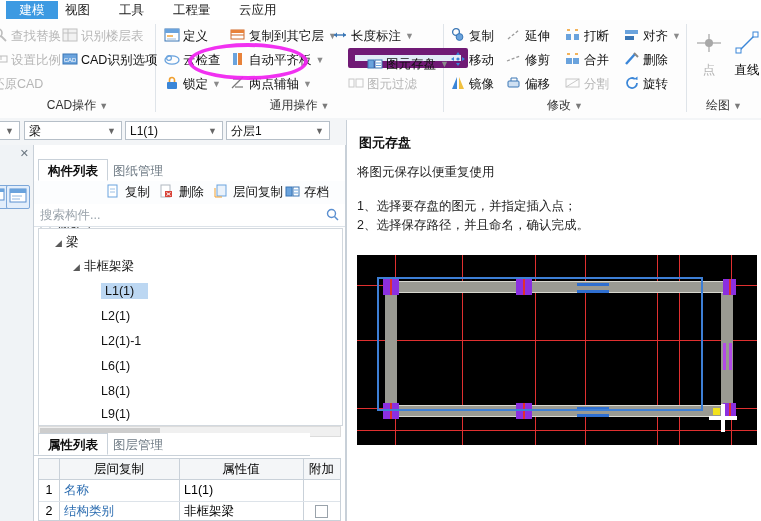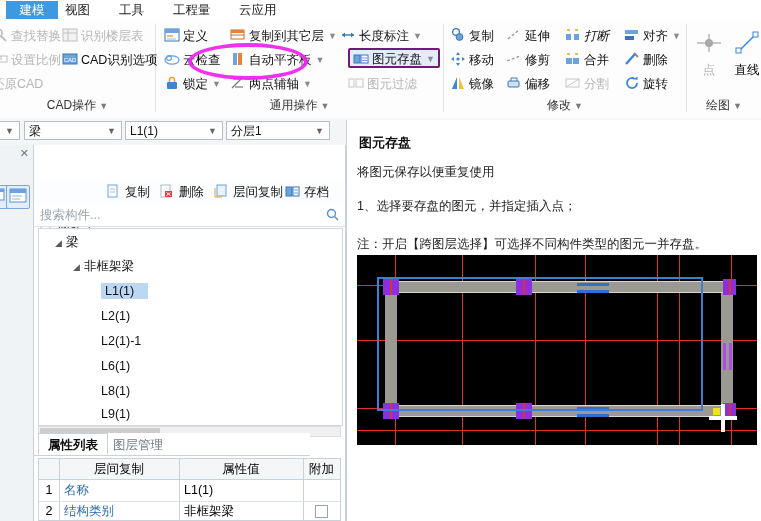--- a/index.html
+++ b/index.html
@@ -191,21 +191,21 @@
       </div>
       <div class="ritem" style="left:74px;top:4px;">
         <span class="ic">
           <svg width="16" height="16">
               <rect x="1" y="3" width="13" height="9" fill="#fff" stroke="#d06a2a"></rect>
               <rect x="1" y="3" width="13" height="3" fill="#e8823a"></rect>
               <line x1="1" y1="8" x2="14" y2="8" stroke="#d06a2a"></line>
             </svg>
         </span><span class="lbl">复制到其它层</span><span class="car">▼</span>
       </div>
-      <div class="ritem" style="left:184px;top:4px;text-align:right;">
+      <div class="ritem" style="left:176px;top:4px;text-align:right;">
         <span class="ic">
           <svg width="16" height="16">
               <line x1="2" y1="8" x2="14" y2="8" stroke="#3a76b5" stroke-width="1.4"></line>
               <polygon points="2,8 5,5.5 5,10.5" fill="#3a76b5"></polygon>
               <polygon points="14,8 11,5.5 11,10.5" fill="#3a76b5"></polygon>
             </svg>
         </span><span class="lbl">长度标注</span><span class="car">▼</span>
       </div>
 
       <div class="ritem" style="left:8px;top:28px;">
@@ -217,21 +217,21 @@
         </span><span class="lbl">云检查</span>
       </div>
       <div class="ritem" style="left:74px;top:28px;">
         <span class="ic">
           <svg width="16" height="16">
               <rect x="3" y="2" width="4" height="12" fill="#6aa3dd"></rect>
               <rect x="8" y="2" width="4" height="12" fill="#e8823a"></rect>
             </svg>
         </span><span class="lbl">自动平齐板</span><span class="car">▼</span>
       </div>
-      <div class="ritem" style="left:192px;top:28px;background:#e3ecf7;border:2px solid #701a75;border-radius:2px;height:20px;line-height:19px;padding:0 3px;box-sizing:border-box;">
+      <div class="ritem" style="left:192px;top:28px;background:#e3ecf7;border:7px solid #701a75;border-radius:2px;height:20px;line-height:19px;padding:0 12px;box-sizing:border-box;">
         <span class="ic">
           <svg width="16" height="16">
               <rect x="1" y="4" width="6" height="8" fill="#6aa3dd" stroke="#3a76b5"></rect>
               <rect x="8" y="4" width="7" height="8" fill="#fff" stroke="#3a76b5"></rect>
               <line x1="9" y1="7" x2="14" y2="7" stroke="#6aa3dd"></line>
               <line x1="9" y1="9.5" x2="14" y2="9.5" stroke="#6aa3dd"></line>
             </svg>
         </span><span class="lbl">图元存盘</span><span class="car">▼</span>
       </div>
 
@@ -271,21 +271,21 @@
         <span class="ic"><svg width="16" height="16">
               <circle cx="6" cy="5" r="3.4" fill="none" stroke="#3a76b5" stroke-width="1.3"></circle>
               <circle cx="9.5" cy="10" r="3.4" fill="#6aa3dd" stroke="#3a76b5" stroke-width="1"></circle>
             </svg></span><span class="lbl">复制</span>
       </div>
       <div class="ritem" style="left:62px;top:4px;">
         <span class="ic"><svg width="16" height="16">
               <line x1="2" y1="12" x2="13" y2="3" stroke="#9a9a9a" stroke-width="1.3" stroke-dasharray="3,2"></line>
             </svg></span><span class="lbl">延伸</span>
       </div>
-      <div class="ritem" style="left:121px;top:4px;font-style:italic;">
+      <div class="ritem" style="left:121px;top:4px;">
         <span class="ic"><svg width="16" height="16">
               <rect x="1" y="7" width="5" height="6" fill="#6aa3dd"></rect>
               <rect x="9" y="7" width="5" height="6" fill="#6aa3dd"></rect>
               <line x1="2" y1="3" x2="5" y2="3" stroke="#f0a030" stroke-width="1.6"></line>
               <line x1="10" y1="3" x2="13" y2="3" stroke="#f0a030" stroke-width="1.6"></line>
             </svg></span><span class="lbl">打断</span>
       </div>
       <div class="ritem" style="left:180px;top:4px;">
         <span class="ic"><svg width="16" height="16">
               <rect x="1" y="3" width="13" height="4" fill="#6aa3dd"></rect>
@@ -412,20 +412,24 @@
       <svg width="22" height="20">
           <rect x="3" y="3" width="16" height="13" fill="#fff" stroke="#5b8fd0"></rect>
           <rect x="3" y="3" width="16" height="4" fill="#6aa3dd"></rect>
           <line x1="5" y1="10" x2="15" y2="10" stroke="#8fb6e0"></line>
           <line x1="5" y1="13" x2="13" y2="13" stroke="#8fb6e0"></line>
         </svg>
     </div>
   </div>
 
   <div class="cpanel">
+    <div class="tabrow">
+      <div class="ptab active" style="left:4px;">构件列表</div>
+      <div class="ptab idle" style="left:69px;">图纸管理</div>
+    </div>
 
     <div class="ctoolbar">
       <div class="ctool" style="left:5px;margin-top:32px;">
         <span class="ic"><svg width="14" height="15">
               <rect x="2" y="1" width="9" height="12" fill="#fff" stroke="#b0b8c0"></rect>
               <line x1="1" y1="3" x2="4" y2="1" stroke="#f0a030"></line>
             </svg></span><span>新建</span><span class="car">▼</span>
       </div>
       <div class="ctool" style="left:72px;">
         <span class="ic"><svg width="14" height="15">
@@ -531,21 +535,21 @@
       <div class="vline" style="left:140px;height:100%;"></div>
       <div class="vline" style="left:264px;height:100%;"></div>
       <div class="hline" style="top:42px;"></div>
     </div>
   </div>
 
   <div class="rpanel">
     <div class="helptitle">图元存盘</div>
     <div class="helpsub">将图元保存以便重复使用</div>
     <div class="helpline" style="top:78px;">1、选择要存盘的图元，并指定插入点；</div>
-    <div class="helpline" style="top:116px;">注：开启【跨图层选择】可选择不同构件类型的图元一并存盘。</div>
+    <div class="helpline" style="top:97px;">2、选择保存路径，并且命名，确认完成。</div>
 
     <div class="cadwrap">
 
       <div class="gl" style="left:38px;top:0;width:1px;height:190px;"></div>
       <div class="gl" style="left:105px;top:0;width:1px;height:190px;"></div>
       <div class="gl" style="left:178px;top:0;width:1px;height:190px;"></div>
       <div class="gl" style="left:228px;top:0;width:1px;height:190px;"></div>
       <div class="gl" style="left:300px;top:0;width:1px;height:190px;"></div>
       <div class="gl" style="left:322px;top:0;width:1px;height:190px;"></div>
       <div class="gl" style="left:374px;top:0;width:1px;height:190px;"></div>

